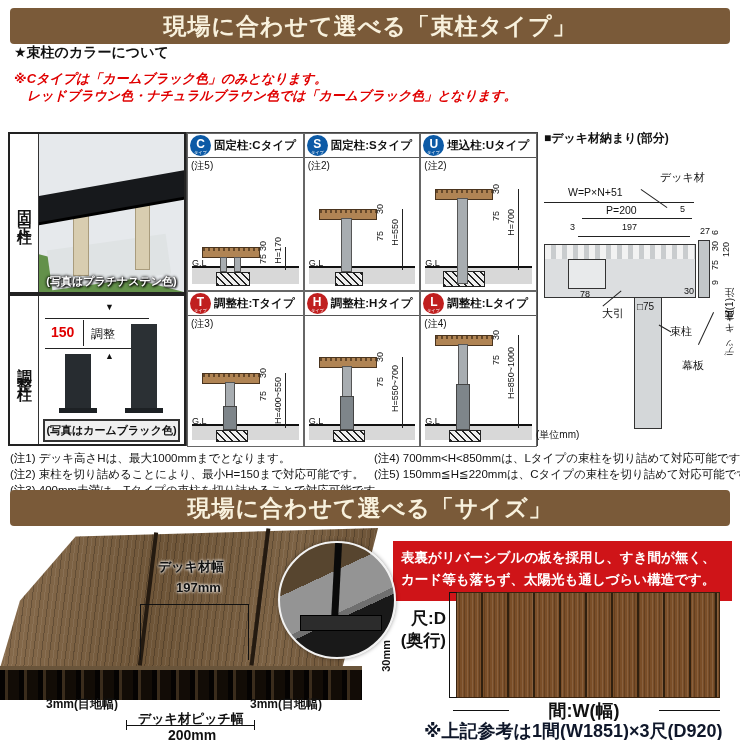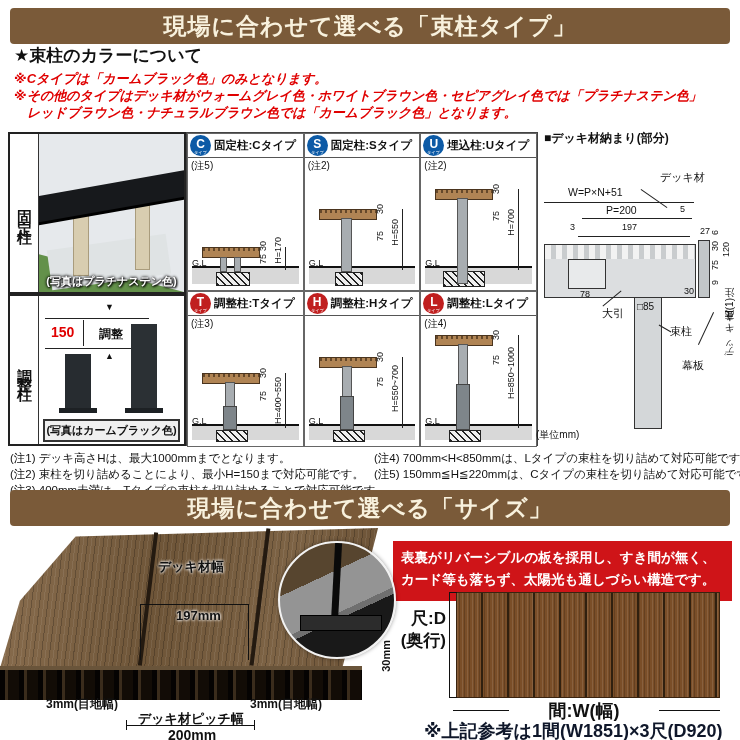--- a/index.html
+++ b/index.html
@@ -49,25 +49,24 @@
        background-image:
         repeating-linear-gradient(90deg,transparent 0 24px,#30200f 24px 26px),
         repeating-linear-gradient(90deg,rgba(255,255,255,.1) 0 1px,transparent 1px 2px,rgba(0,0,0,.18) 2px 3px,transparent 3px 5px);}
   .bigdim{font-weight:bold;font-size:13px;white-space:nowrap;position:absolute;text-shadow:0 0 3px #fff,0 0 3px #fff;}
 </style>
 </head>
 <body>
 
 <div class="bar" style="top:8px;">現場に合わせて選べる「束柱タイプ」</div>
 
-<div class="abs" style="left:14px;top:44px;font-weight:bold;font-size:17px;">★束柱のカラーについて</div>
+<div class="abs" style="left:14px;top:44px;font-weight:bold;font-size:14px;">★束柱のカラーについて</div>
 
 <div class="abs redtxt" style="left:14px;top:70px;font-size:13px;line-height:17px;font-style:italic;">
   <div>※Cタイプは「カームブラック色」のみとなります。</div>
-  <div>※その他のタイプはデッキ材がウォームグレイ色・ホワイトブラウン色・セピアグレイ色では「プラチナステン色」</div>
   <div>　レッドブラウン色・ナチュラルブラウン色では「カームブラック色」となります。</div>
 </div>
 
 <div class="abs" style="left:8px;top:128px;width:724px;height:318px;">
 
   <div class="panelcell" style="left:0;top:4px;width:178px;height:162px;">
     <div class="sidelabel">固定柱</div>
     <div style="position:relative;flex:1;background:#e6e9ec;overflow:hidden;">
       <div class="abs" style="left:0;bottom:0;width:100%;height:58px;background:#63914a;clip-path:polygon(0 35%,100% 100%,0 100%);"></div>
       <div class="abs" style="left:10px;bottom:10px;width:120px;height:40px;background:#dfe3e4;transform:rotate(-8deg);"></div>
@@ -78,21 +77,21 @@
     </div>
   </div>
 
   <div class="panelcell" style="left:0;top:166px;width:178px;height:152px;">
     <div class="sidelabel">調整柱</div>
     <div style="position:relative;flex:1;background:#fff;">
       <div class="ln" style="left:6px;top:22px;width:104px;"></div>
       <div class="ln" style="left:6px;top:52px;width:104px;"></div>
       <div class="lnv" style="left:44px;top:24px;height:26px;"></div>
       <div class="abs redtxt" style="left:12px;top:28px;font-size:14px;">150</div>
-      <div class="abs" style="left:60px;top:30px;font-size:12px;font-weight:bold;">調整</div>
+      <div class="abs" style="left:52px;top:30px;font-size:12px;font-weight:normal;">調整</div>
       <div class="abs" style="left:66px;top:6px;font-size:9px;">▼</div>
       <div class="abs" style="left:66px;top:55px;font-size:9px;">▲</div>
       <div class="abs" style="left:26px;top:58px;width:26px;height:56px;background:#272c30;"></div>
       <div class="abs" style="left:20px;top:112px;width:38px;height:5px;background:#1d2124;"></div>
       <div class="abs" style="left:92px;top:28px;width:26px;height:86px;background:#2b3034;"></div>
       <div class="abs" style="left:86px;top:112px;width:38px;height:5px;background:#1d2124;"></div>
       <div class="capbox">(写真はカームブラック色)</div>
     </div>
   </div>
 
@@ -250,21 +249,21 @@
       <div class="ln" style="left:36px;top:88px;width:112px;"></div>
       <span class="sdim" style="left:158px;top:78px;">27</span>
       <div class="abs" style="left:2px;top:96px;width:150px;height:15px;border:1px solid #333;background:repeating-linear-gradient(90deg,#f2f2f2 0 6px,#c9ccce 6px 11px);"></div>
       <div class="abs" style="left:156px;top:92px;width:10px;height:56px;border:1px solid #333;background:#c2c6c8;"></div>
       <div class="abs" style="left:2px;top:111px;width:150px;height:38px;border:1px solid #333;border-top:none;background:#dcdee0;"></div>
       <div class="abs" style="left:26px;top:111px;width:36px;height:28px;border:1px solid #333;background:#e8eaeb;"></div>
       <span class="sdim" style="left:38px;top:141px;">78</span>
       <span class="lbl" style="left:60px;top:158px;">大引</span>
       <div class="ln" style="left:58px;top:150px;width:24px;transform:rotate(-40deg);"></div>
       <div class="abs" style="left:92px;top:149px;width:26px;height:130px;border:1px solid #333;background:#d4d7d9;"></div>
-      <span class="sdim" style="left:95px;top:153px;font-size:10px;">□85</span>
+      <span class="sdim" style="left:95px;top:153px;font-size:10px;">□75</span>
       <span class="lbl" style="left:128px;top:176px;">束柱</span>
       <div class="ln" style="left:116px;top:180px;width:14px;transform:rotate(30deg);"></div>
       <span class="sdim" style="left:142px;top:138px;">30</span>
       <span class="lbl" style="left:132px;top:210px;margin-left:8px;">幕板</span>
       <div class="ln" style="left:146px;top:180px;width:36px;transform:rotate(-65deg);"></div>
       <span class="vdim" style="left:168px;top:82px;">6</span>
       <span class="vdim" style="left:168px;top:93px;">30</span>
       <span class="vdim" style="left:168px;top:112px;">75</span>
       <span class="vdim" style="left:168px;top:132px;">9</span>
       <span class="vdim" style="left:179px;top:94px;">120</span>
@@ -292,21 +291,21 @@
        clip-path:polygon(19% 6%,95% 0%,86% 100%,0 100%,5% 52%);
        background:linear-gradient(100deg,#8a6e4f,#6e5538 40%,#7d6345 70%,#654c31);"></div>
   <div class="abs" style="left:0;top:0;width:398px;height:140px;
        clip-path:polygon(19% 6%,95% 0%,86% 100%,0 100%,5% 52%);
        background:repeating-linear-gradient(97deg,rgba(0,0,0,.22) 0 1px,transparent 1px 4px,rgba(255,255,255,.08) 4px 5px,transparent 5px 8px);"></div>
   <div class="abs" style="left:146px;top:4px;width:4px;height:134px;background:#241a10;transform:rotate(7deg);"></div>
   <div class="abs" style="left:258px;top:0;width:4px;height:138px;background:#241a10;transform:rotate(7deg);"></div>
   <div class="abs" style="left:0;top:138px;width:362px;height:30px;background:#241a10;border-top:4px solid #69543a;
        background-image:repeating-linear-gradient(90deg,#050302 0 5px,#3a2c1c 5px 8px,#120c06 8px 19px);"></div>
   <span class="bigdim" style="left:158px;top:30px;">デッキ材幅</span>
-  <span class="bigdim" style="left:176px;top:52px;margin-top:28px;">197mm</span>
+  <span class="bigdim" style="left:176px;top:52px;">197mm</span>
   <div class="ln" style="left:140px;top:76px;width:108px;border-color:#111;"></div>
   <div class="lnv" style="left:140px;top:76px;height:56px;border-color:#111;"></div>
   <div class="lnv" style="left:248px;top:76px;height:56px;border-color:#111;"></div>
   <span class="bigdim" style="left:46px;top:168px;font-size:12px;text-shadow:none;">3mm(目地幅)</span>
   <span class="bigdim" style="left:250px;top:168px;font-size:12px;text-shadow:none;">3mm(目地幅)</span>
   <span class="bigdim" style="left:138px;top:182px;text-shadow:none;">デッキ材ピッチ幅</span>
   <div class="ln" style="left:126px;top:197px;width:128px;border-color:#111;"></div>
   <div class="lnv" style="left:126px;top:192px;height:10px;border-color:#111;"></div>
   <div class="lnv" style="left:254px;top:192px;height:10px;border-color:#111;"></div>
   <span class="bigdim" style="left:168px;top:199px;font-size:14px;text-shadow:none;">200mm</span>

